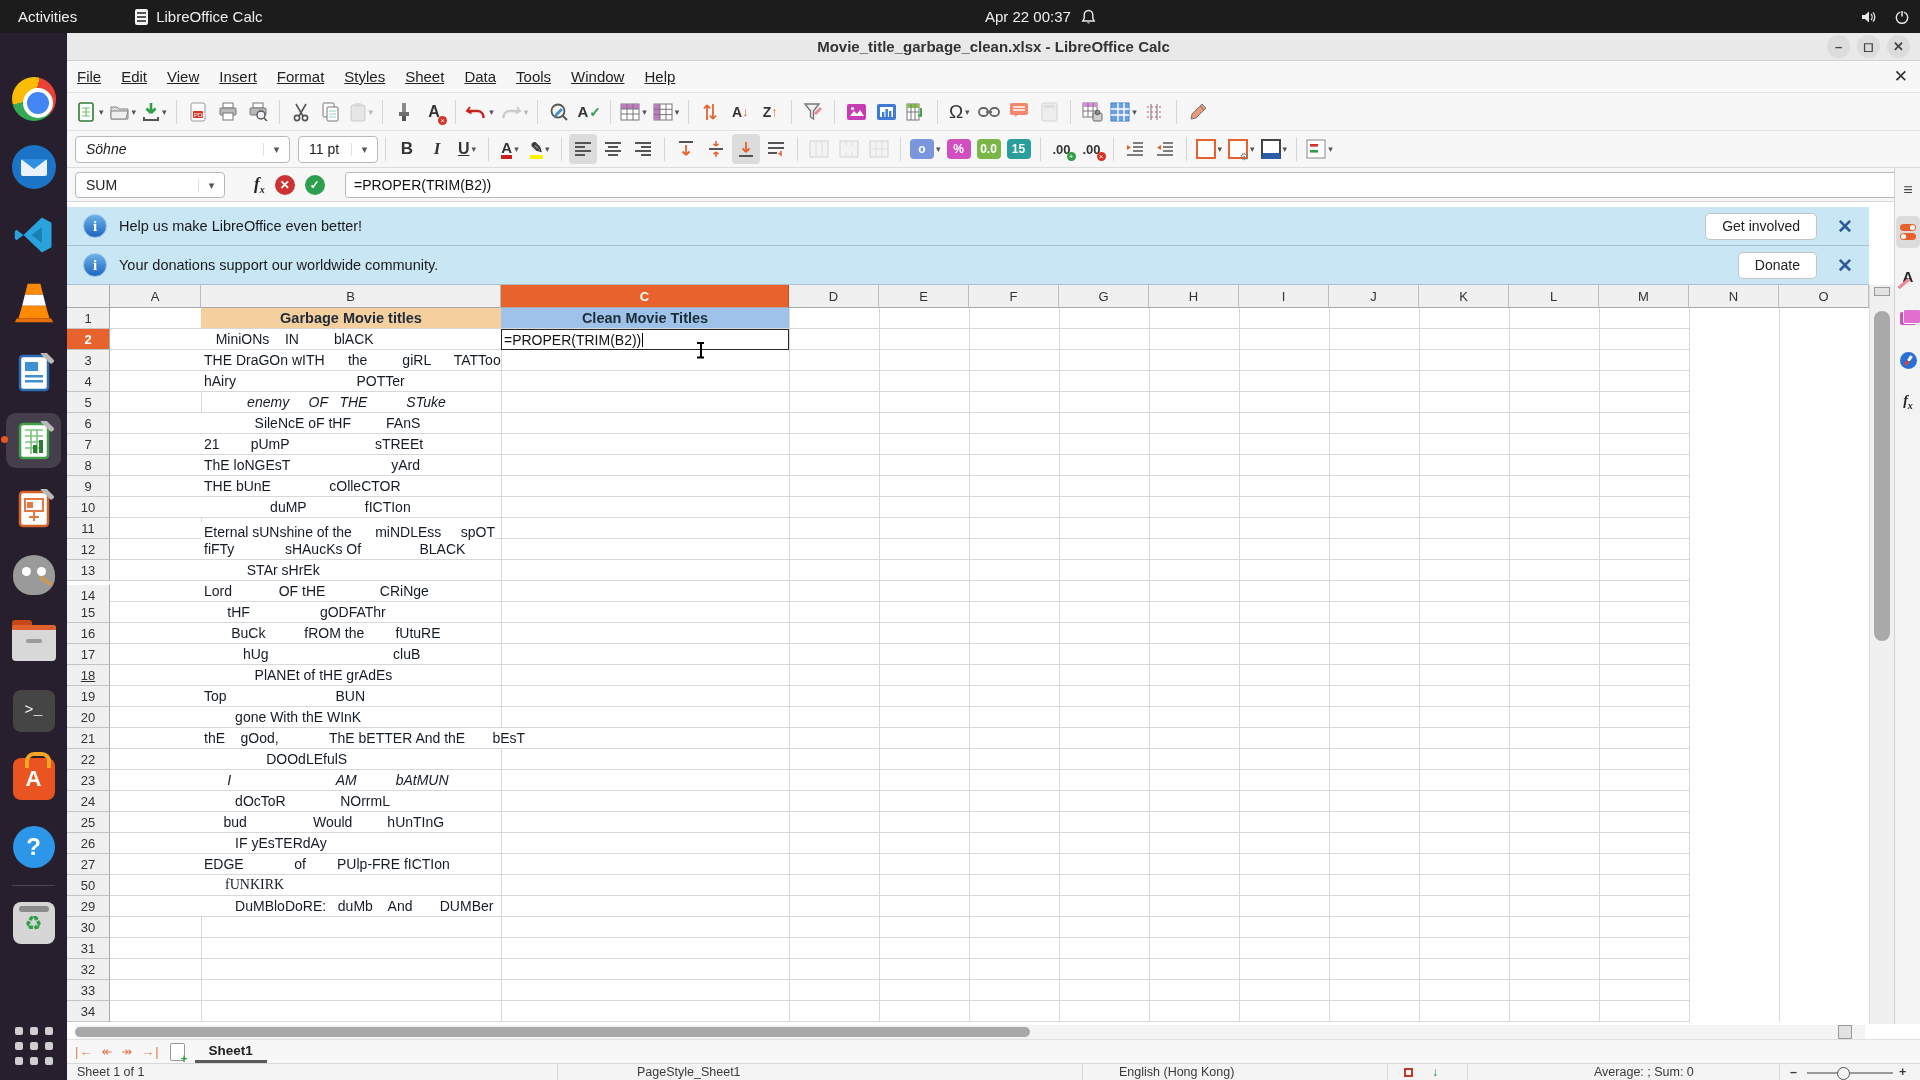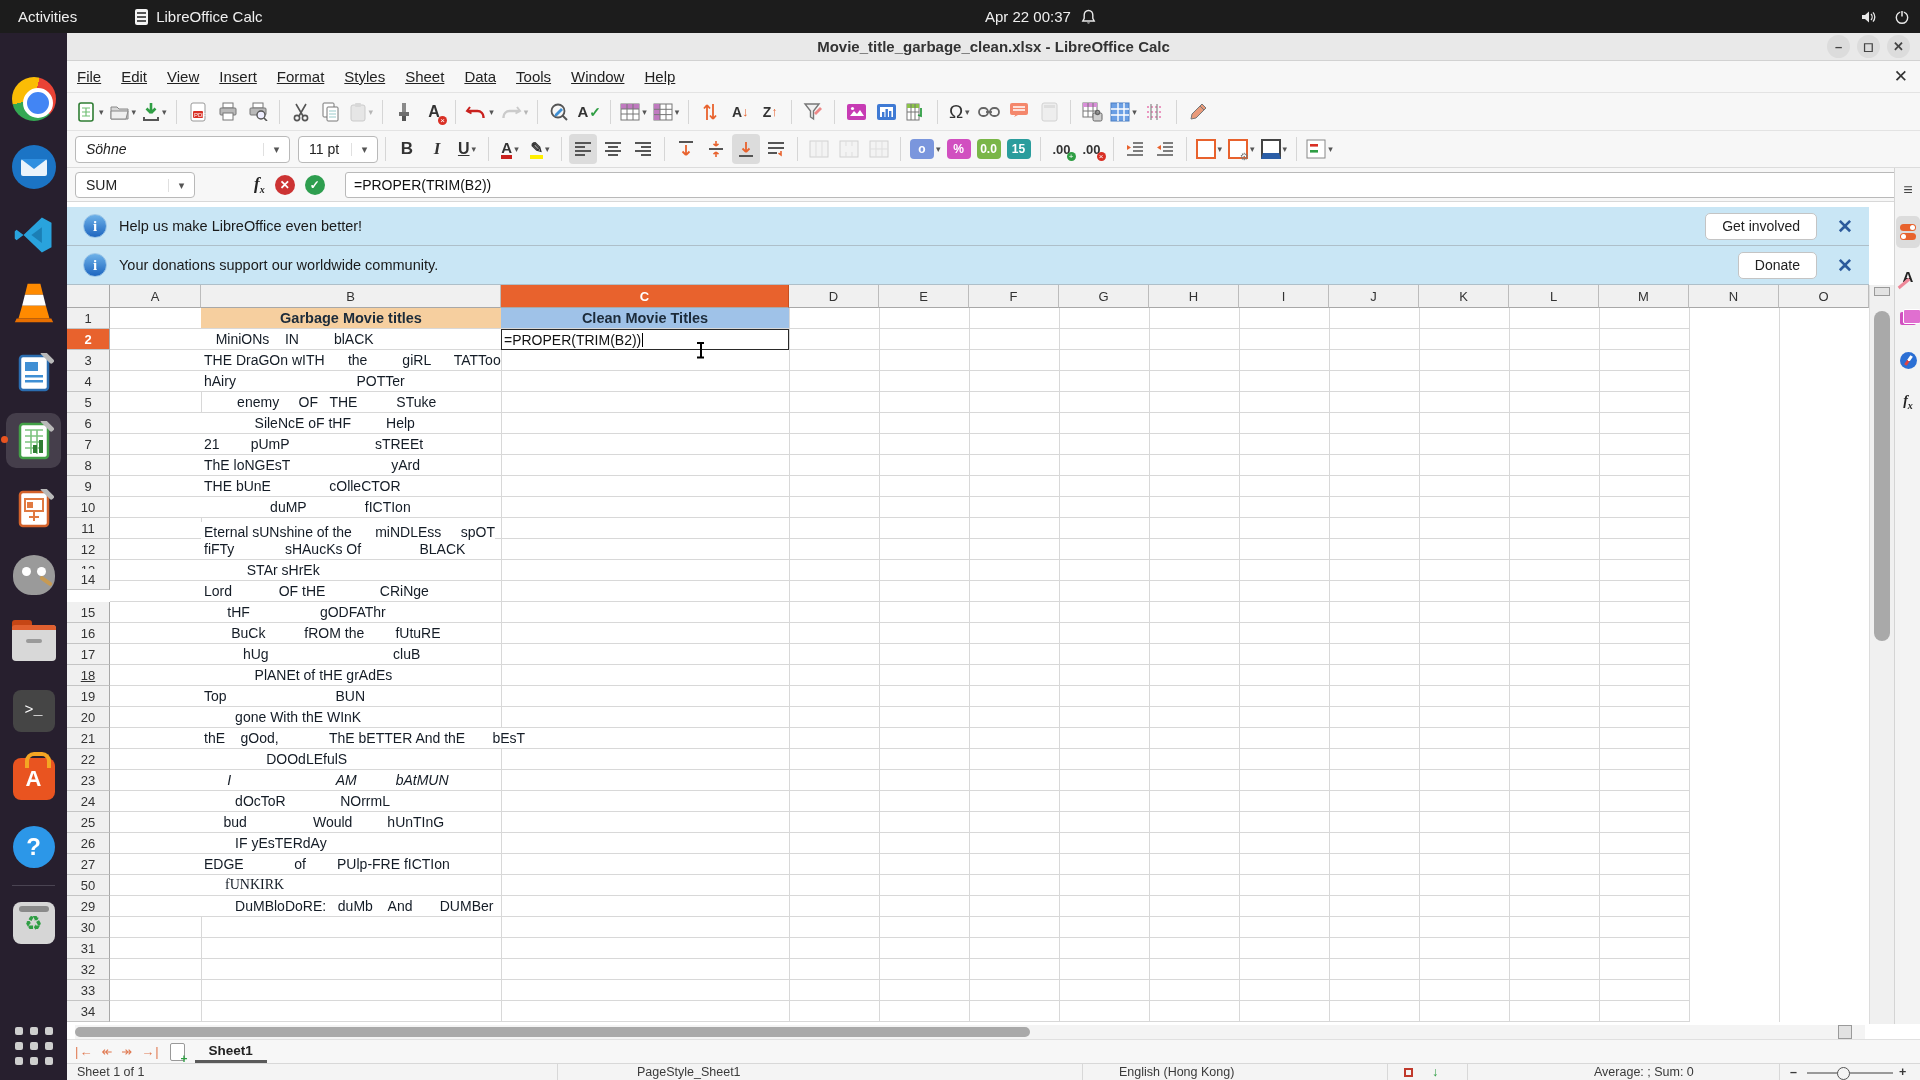--- a/index.html
+++ b/index.html
@@ -92,21 +92,21 @@
   .acolor { font-weight:bold; font-size:15px; color:#333; border-bottom:4px solid #c9211e; line-height:15px;}
   .hcolor { font-weight:bold; font-size:15px; color:#333; border-bottom:4px solid #ffef00; line-height:15px;}
   .align-glyph { display:inline-block; width:16px; }
   .align-glyph i { display:block; height:2px; background:#555; margin:2px 0; }
   .align-glyph i.s { width:10px; } .align-glyph i.f { width:16px; }
   .align-glyph.ac i.s { margin-left:3px; } .align-glyph.ar i.s { margin-left:6px; }
   .varrow { color:#e8622d; font-size:13px; font-weight:bold; }
 
   #formulabar { position:absolute; left:67px; top:168px; width:1853px; height:34px; background:#f7f7f7;
     border-bottom:1px solid #d8d8d8; display:flex; align-items:center; }
-  #namebox { position:absolute; left:8px; top:4px; width:120px; height:26px;align-items:center; }
+  #namebox { position:absolute; left:8px; top:4px; width:150px; height:26px;align-items:center; }
   #fx-group { position:absolute; left:175px; top:4px; height:26px; display:flex; align-items:center; gap:10px; padding-left:12px;}
   .fxsym { font-family:"Liberation Serif",serif; font-style:italic; font-weight:bold; font-size:17px; color:#222;}
   .fxsym sub { font-size:10px; }
   .circ { width:20px; height:20px; border-radius:50%; color:#fff; font-size:12px; font-weight:bold;
     display:flex; align-items:center; justify-content:center; }
   #formula-input { position:absolute; left:278px; top:4px; width:1560px; height:26px; background:#fff;
     border:1px solid #b9b9b9; border-radius:3px; font-size:14px; color:#111; display:flex; align-items:center;
     padding-left:8px; }
   #fb-expand { position:absolute; right:8px; top:12px; font-size:10px; color:#555; }
 
@@ -775,21 +775,21 @@
       <div class="rowhdr" style="top: 86px;">4</div>
       <div class="rowhdr" style="top: 107px;">5</div>
       <div class="rowhdr" style="top: 128px;">6</div>
       <div class="rowhdr" style="top: 149px;">7</div>
       <div class="rowhdr" style="top: 170px;">8</div>
       <div class="rowhdr" style="top: 191px;">9</div>
       <div class="rowhdr" style="top: 212px;">10</div>
       <div class="rowhdr" style="top: 233px;">11</div>
       <div class="rowhdr" style="top: 254px;">12</div>
       <div class="rowhdr" style="top: 275px;">13</div>
-      <div class="rowhdr" style="top: 284px;">14</div>
+      <div class="rowhdr" style="top: 300px;">14</div>
       <div class="rowhdr" style="top: 317px;">15</div>
       <div class="rowhdr" style="top: 338px;">16</div>
       <div class="rowhdr" style="top: 359px;">17</div>
       <div class="rowhdr" style="top: 380px; text-decoration: underline;">18</div>
       <div class="rowhdr" style="top: 401px;">19</div>
       <div class="rowhdr" style="top: 422px;">20</div>
       <div class="rowhdr" style="top: 443px;">21</div>
       <div class="rowhdr" style="top: 464px;">22</div>
       <div class="rowhdr" style="top: 485px;">23</div>
       <div class="rowhdr" style="top: 506px;">24</div>
@@ -818,22 +818,22 @@
       <div class="vline" style="left: 1399px;"></div>
       <div class="vline" style="left: 1489px;"></div>
       <div class="vline" style="left: 1579px;"></div>
       <div class="vline" style="left: 1669px;"></div>
       <div class="vline" style="left: 1759px;"></div>
       <div class="hdrcell" style="left: 91px; top: 0px; width: 300px; background: rgb(246, 207, 159);">Garbage Movie titles</div>
       <div class="hdrcell" style="left: 391px; top: 0px; width: 288px; background: rgb(159, 194, 232);">Clean Movie Titles</div>
       <div class="ctext" style="left: 91px; top: 21px;">   MiniONs    IN         blACK</div>
       <div class="ctext" style="left: 91px; top: 42px;">THE DraGOn wITH      the         giRL      TATToo</div>
       <div class="ctext" style="left: 91px; top: 63px;">hAiry                               POTTer</div>
-      <div class="ctext" style="left: 93px; top: 84px;">        enemy     OF   THE          STuke</div>
-      <div class="ctext" style="left: 91px; top: 105px;">             SileNcE oF tHF         Help</div>
+      <div class="ctext" style="left: 103px; top: 84px; font-style: italic;">        enemy     OF   THE          STuke</div>
+      <div class="ctext" style="left: 91px; top: 105px;">             SileNcE oF tHF         FAnS</div>
       <div class="ctext" style="left: 91px; top: 126px;">21        pUmP                      sTREEt</div>
       <div class="ctext" style="left: 91px; top: 147px;">ThE loNGEsT                          yArd</div>
       <div class="ctext" style="left: 91px; top: 168px;">THE bUnE               cOlleCTOR</div>
       <div class="ctext" style="left: 91px; top: 189px;">                 duMP               fICTIon</div>
       <div class="ctext" style="left: 91px; top: 214px;">Eternal sUNshine of the      miNDLEss     spOT</div>
       <div class="ctext" style="left: 91px; top: 231px;">fiFTy             sHAucKs Of               BLACK</div>
       <div class="ctext" style="left: 91px; top: 252px;">           STAr sHrEk</div>
       <div class="ctext" style="left: 91px; top: 273px;">Lord            OF tHE              CRiNge</div>
       <div class="ctext" style="left: 91px; top: 294px;">      tHF                  gODFAThr</div>
       <div class="ctext" style="left: 91px; top: 315px;">       BuCk          fROM the        fUtuRE</div>

